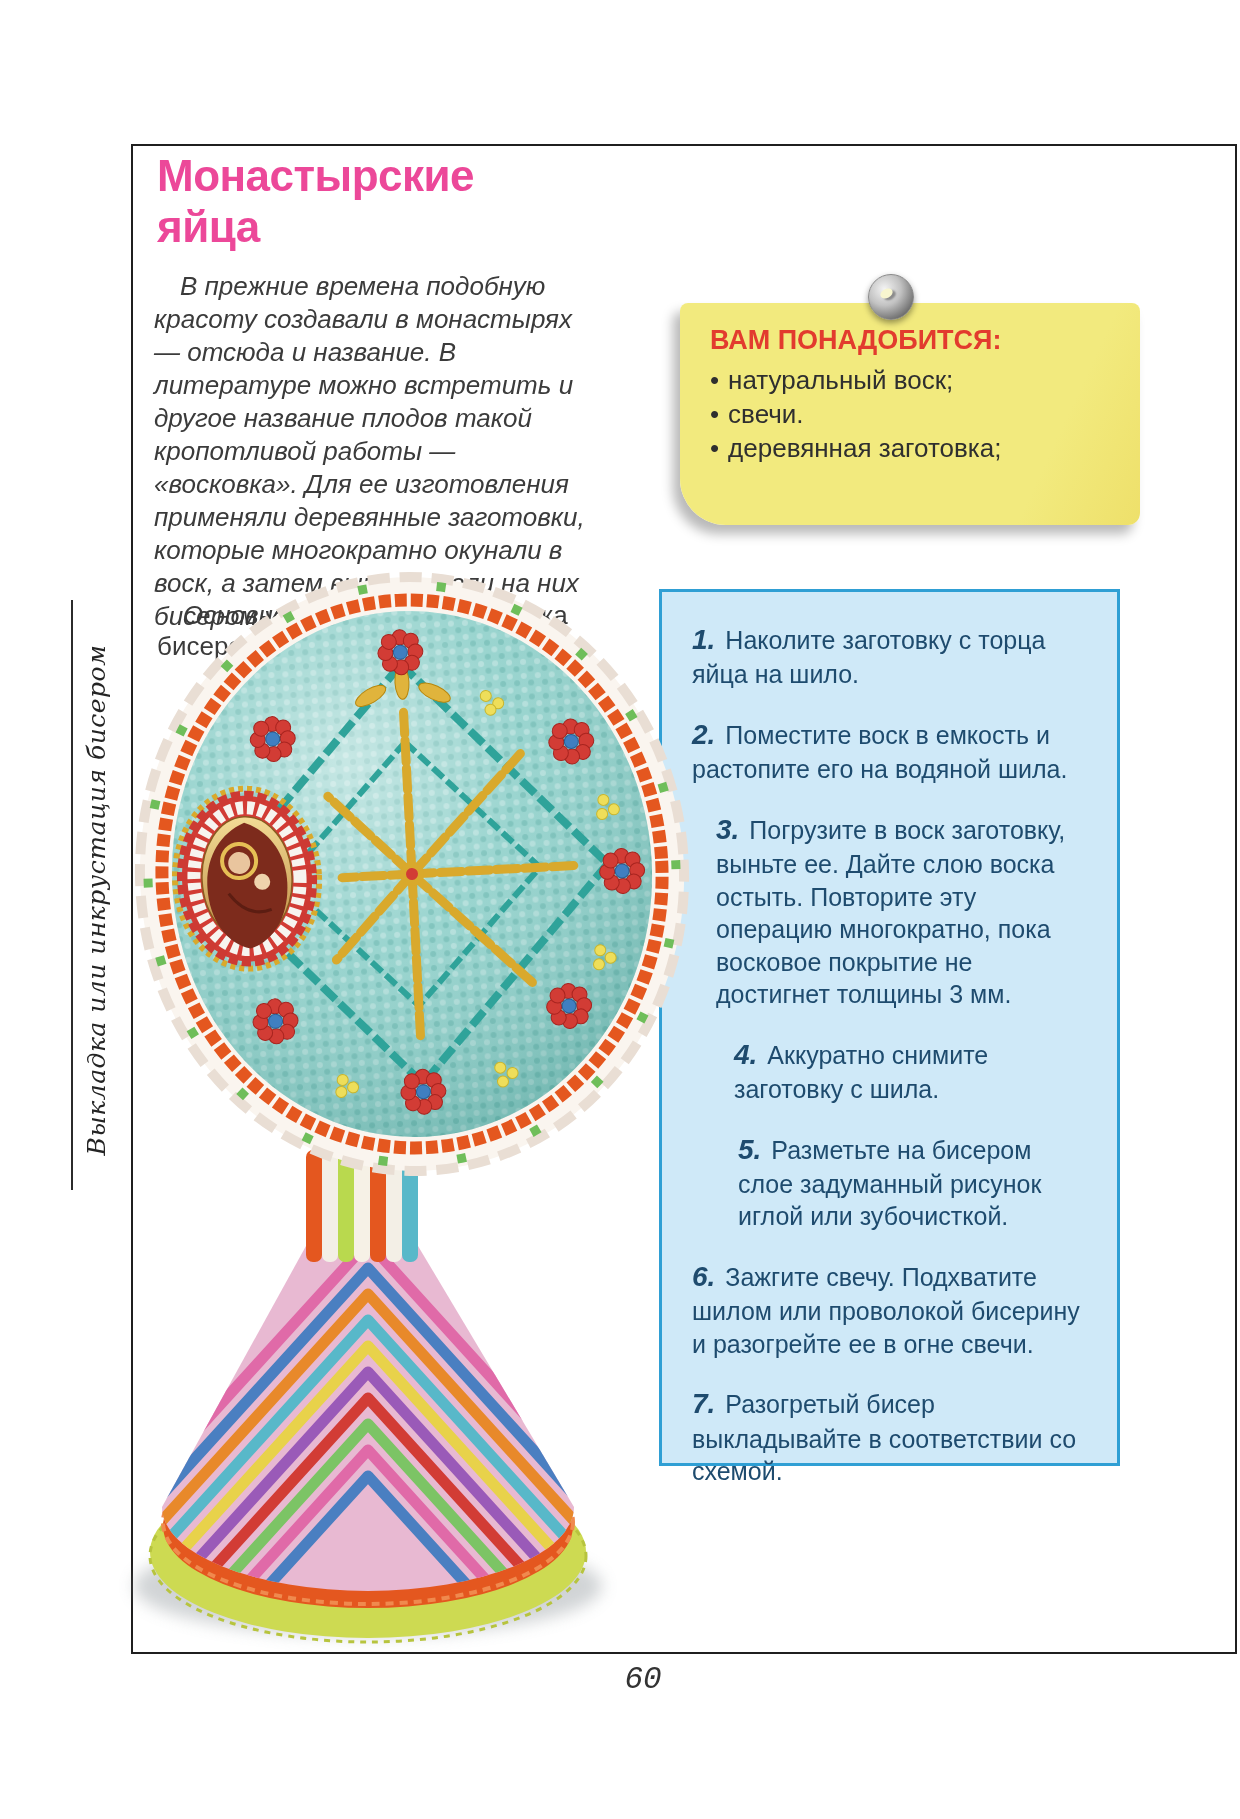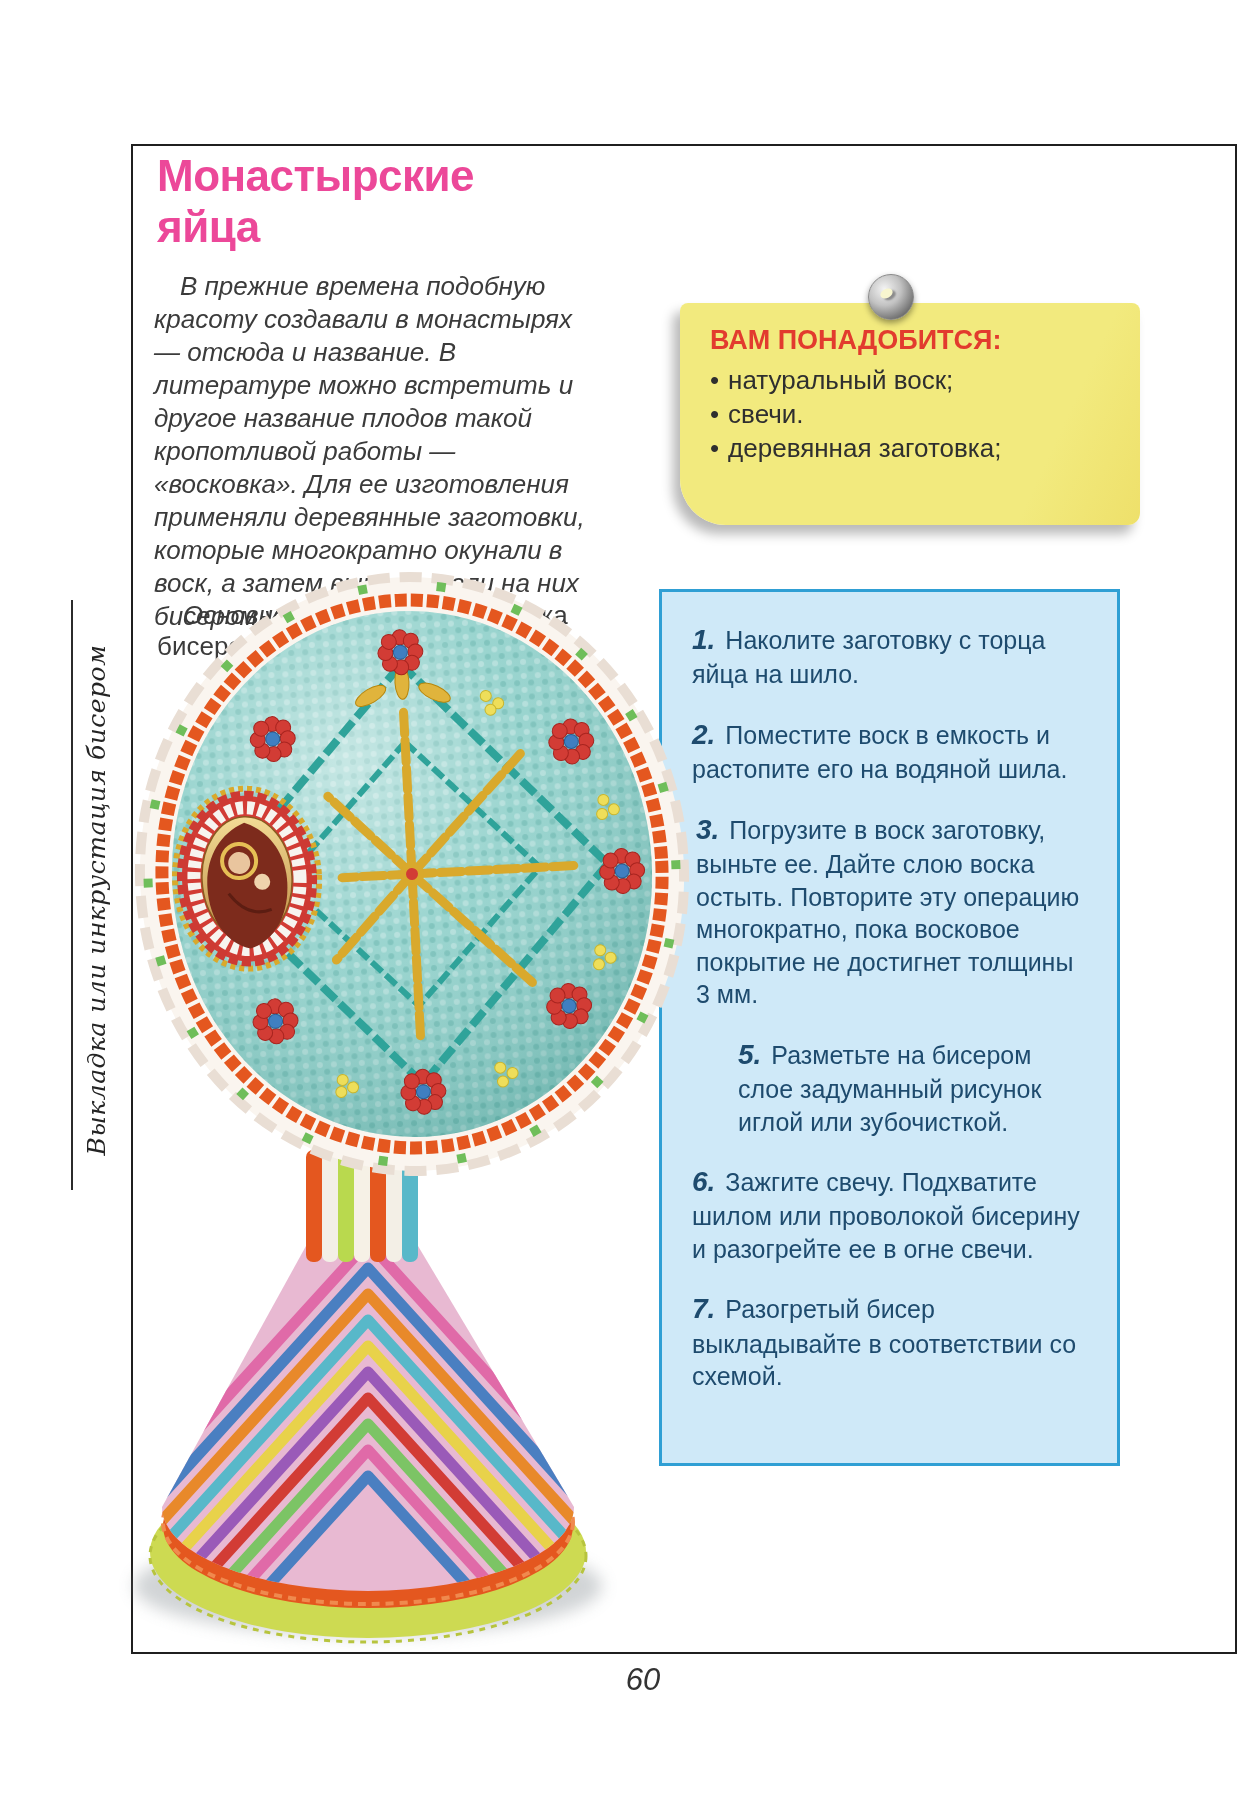--- a/index.html
+++ b/index.html
@@ -49,28 +49,28 @@
     background:#f8f6cf;transform:rotate(-28deg);box-shadow:2px 3px 2px rgba(0,0,0,.35);
   }
 
   .steps-box{
     position:absolute;left:659px;top:589px;width:461px;height:877px;box-sizing:border-box;
     background:var(--box_bg,#cfe9f8);border:3px solid var(--box_border,#2f9fd4);
     padding:30px 24px 0 30px;z-index:1;
   }
   .step{font-size:25px;line-height:1.3;color:var(--box_text,#1e4b6e);margin-bottom:26px;}
   .step .num{font-weight:bold;font-style:italic;font-size:28px;margin-right:10px;}
-  .step.ind-1{margin-left:4px;}
+  .step.ind-1{margin-left:24px;}
   .step.ind-2{margin-left:42px;}
   .step.ind-3{margin-left:46px;}
 
   .egg-photo{position:absolute;left:110px;top:552px;width:600px;height:1110px;z-index:3;}
   .page-number{
     position:absolute;left:600px;top:1662px;width:86px;text-align:center;
-    font-family:Liberation Sans, sans-serif;font-style:italic;font-size:31px;color:#333;
+    font-family:Liberation Mono, monospace;font-style:italic;font-size:31px;color:#333;
   }
   .f-lime{fill:var(--base_lime,#cdda52);}
   .f-orange{fill:var(--egg_orange,#e4571f);}
   .s-orange{stroke:var(--egg_orange,#e4571f);}
   .s-gold{stroke:var(--egg_gold,#d9a92c);}
   .f-teal{fill:var(--egg_teal,#8fd0ca);}
   .f-red{fill:var(--egg_red,#d23c35);}
 </style>
 </head>
 <body>
@@ -104,20 +104,23 @@
 
 <div class="steps-box">
   <div class="step">
     <span class="num">1.</span><span>Наколите заготовку с торца яйца на шило.</span>
   </div>
   <div class="step">
     <span class="num">2.</span><span>Поместите воск в емкость и растопите его на водяной шила.</span>
   </div>
   <div class="step ind-1">
     <span class="num">3.</span><span>Погрузите в воск заготовку, выньте ее. Дайте слою воска остыть. Повторите эту операцию многократно, пока восковое покрытие не достигнет толщины 3 мм.</span>
+  </div>
+  <div class="step ind-2">
+    <span class="num">4.</span><span>Аккуратно снимите заготовку с шила.</span>
   </div>
   <div class="step ind-3">
     <span class="num">5.</span><span>Разметьте на бисером слое задуманный рисунок иглой или зубочисткой.</span>
   </div>
   <div class="step">
     <span class="num">6.</span><span>Зажгите свечу. Подхватите шилом или проволокой бисерину и разогрейте ее в огне свечи.</span>
   </div>
   <div class="step">
     <span class="num">7.</span><span>Разогретый бисер выкладывайте в соответствии со схемой.</span>
   </div>

